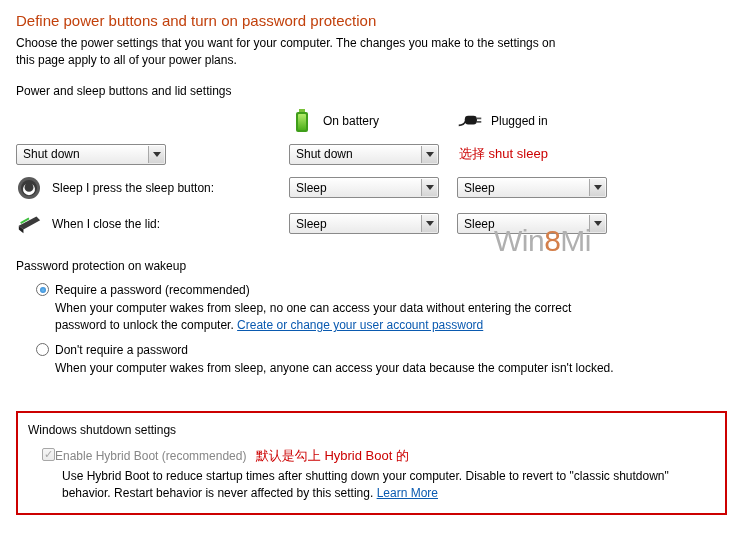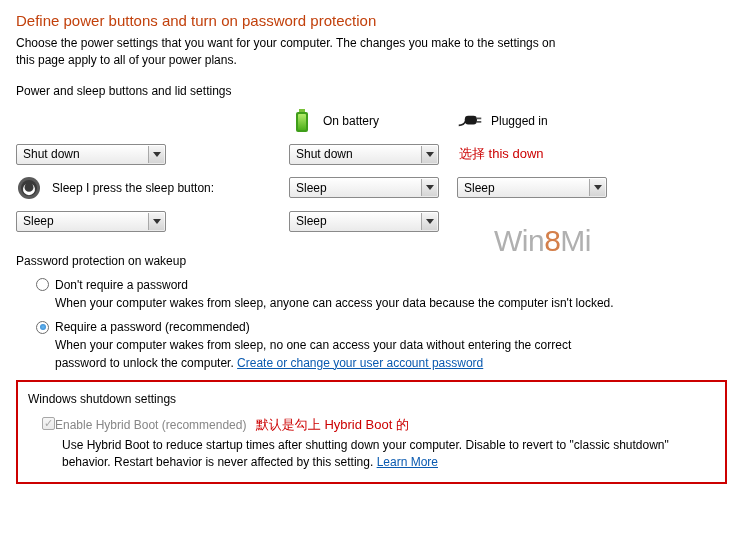--- a/index.html
+++ b/index.html
@@ -93,21 +93,21 @@
   .subtext {
     margin: 3px 0 0 19px;
     color:#000;
     line-height:1.45;
     max-width: 560px;
   }
   a.link { color:#0a5ab0; text-decoration: underline; cursor:pointer; }
 
   .redbox {
     border: 2px solid #cc0000;
-    margin-top: 8px;
+    margin-top: 34px;
     padding: 6px 26px 10px 10px;
   }
   .check-line { display:flex; align-items:flex-start; gap:0; margin:6px 0 0 14px; }
   .check {
     width:13px; height:13px; border:1px solid #a7a7a7;
     background: linear-gradient(#f6f6f6,#eaeaea);
     border-radius:2px;
     display:flex; align-items:center; justify-content:center;
     margin-top: 1px;
   }
@@ -161,21 +161,21 @@
 
   <div class="cols row">
     <div class="select">
       <span>Shut down</span>
       <span class="select-btn"></span>
     </div>
     <div class="select">
       <span>Shut down</span>
       <span class="select-btn"></span>
     </div>
-    <div class="redtxt">选择 this down</div>
+    <div class="redtxt">选择 shut sleep</div>
   </div>
 
   <div class="cols row">
     <div class="rowlabel">
       <span class="ic">
         <svg width="24" height="24" viewBox="0 0 24 24">
           <circle cx="12" cy="12" r="11" fill="#5a5a5a"></circle>
           <circle cx="12" cy="12" r="8" fill="#3a3a3a"></circle>
           <path d="M15 8 a6 6 0 1 1 -6 0 a4.5 4.5 0 1 0 6 0 z" fill="#fff"></path>
         </svg>
@@ -187,55 +187,65 @@
       <span class="select-btn"></span>
     </div>
     <div class="select">
       <span>Sleep</span>
       <span class="select-btn"></span>
     </div>
     <div></div>
   </div>
 
   <div class="cols row">
+    <div class="rowlabel">
+      <span class="ic">
+        <svg width="28" height="22" viewBox="0 0 28 22">
+          <path d="M3 13 L22 3 L26 7 L8 17 Z" fill="#3a3a3a"></path>
+          <path d="M3 13 L8 17 L8 21 L3 17 Z" fill="#1f1f1f"></path>
+          <path d="M5 10 L14 5" stroke="#3fbf3f" stroke-width="2"></path>
+        </svg>
+      </span>
+      <span>When I close the lid:</span>
+    </div>
     <div class="select">
       <span>Sleep</span>
       <span class="select-btn"></span>
     </div>
     <div class="select">
       <span>Sleep</span>
       <span class="select-btn"></span>
     </div>
     <div></div>
   </div>
 
   <div class="watermark">
     <span>Win</span><span class="eight">8</span><span>Mi</span>
   </div>
 
   <div class="pwgroup">
     <div class="section-heading">Password protection on wakeup</div>
-
-    <div class="radio-block">
-      <div class="radio-line">
-        <span class="radio"></span>
-        <span>Don't require a password</span>
-      </div>
-      <div class="subtext">When your computer wakes from sleep, anyone can access your data because the computer isn't locked.</div>
-    </div>
 
     <div class="radio-block">
       <div class="radio-line">
         <span class="radio checked"></span>
         <span>Require a password (recommended)</span>
       </div>
       <div class="subtext">
         <span>When your computer wakes from sleep, no one can access your data without entering the correct password to unlock the computer. </span><a class="link">Create or change your user account password</a>
       </div>
     </div>
+
+    <div class="radio-block">
+      <div class="radio-line">
+        <span class="radio"></span>
+        <span>Don't require a password</span>
+      </div>
+      <div class="subtext">When your computer wakes from sleep, anyone can access your data because the computer isn't locked.</div>
+    </div>
   </div>
 
   <div class="redbox">
     <div class="section-heading">Windows shutdown settings</div>
     <div class="check-line">
       <span class="check checked"></span>
       <span>
         <span class="check-lbl">Enable Hybrid Boot (recommended)</span>
         <span class="redinline">默认是勾上 Hybrid Boot 的</span>
       </span>

